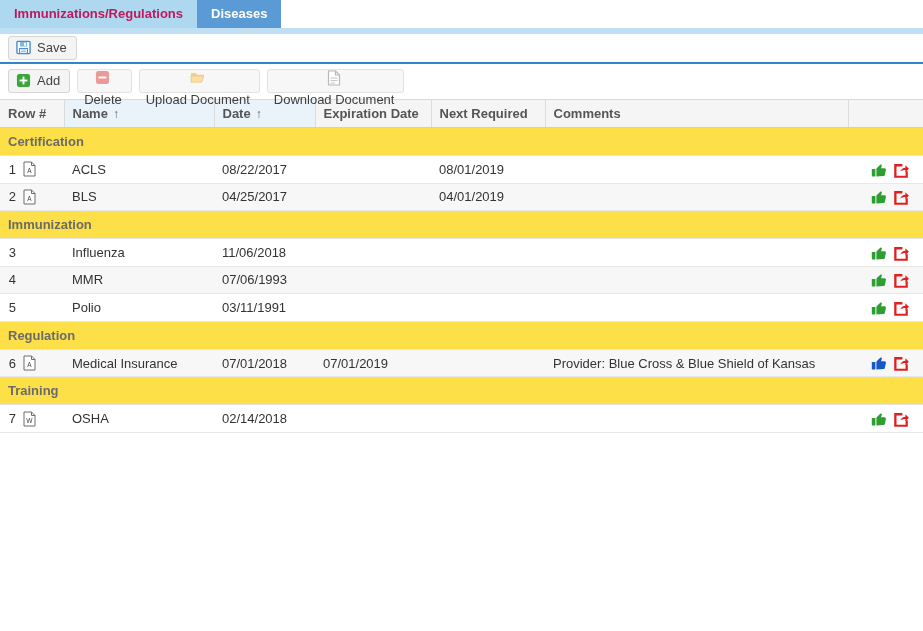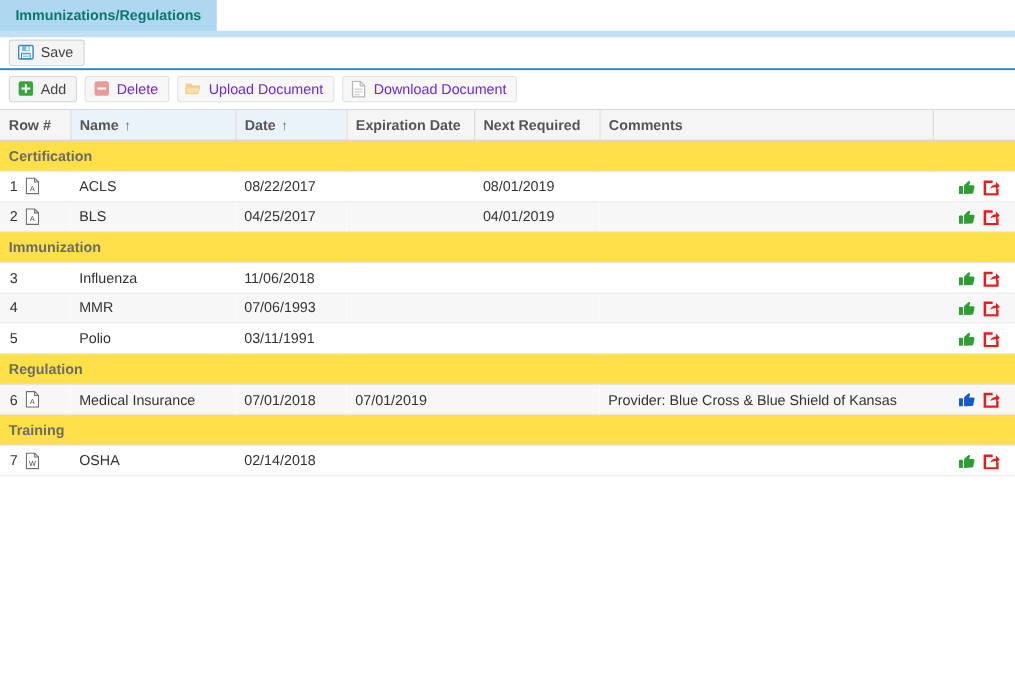--- a/index.html
+++ b/index.html
@@ -37,21 +37,21 @@
     height: 28px;
     line-height: 28px;
     padding: 0 14px;
     font-size: 13px;
     font-weight: bold;
     white-space: nowrap;
     box-sizing: border-box;
   }
   .tab-inactive {
     background: #aed8ef;
-    color: #0f766e;
+    color: #be185d;
   }
   .tab-active {
     background: #5b9bd5;
     color: #ffffff;
   }
   .tabstrip-filler {
     position: relative;
     flex: 1;
     height: 28px;
     background: #ffffff;
@@ -95,24 +95,25 @@
     border: 1px solid #d5d5d5;
     border-radius: 3px;
     font-size: 13px;
     color: #444444;
     white-space: nowrap;
     box-sizing: border-box;
     cursor: pointer;
     user-select: none;
   }
   .btn.disabled {
-    color: #6d28d9;
+    color: #404040;
     background: #f7f7f7;
     border-color: #e2e2e2;
     cursor: default;
+    flex-direction: column;
   }
   .btn .icn {
     display: inline-flex;
     align-items: center;
     justify-content: center;
     width: 16px;
     height: 16px;
     flex: 0 0 16px;
   }
 
@@ -217,20 +218,23 @@
   }
 </style>
 </head>
 <body>
 
 <div class="tabstrip">
   <div class="tabstrip-bg"></div>
   <div class="tab tab-inactive">
     <span>Immunizations/Regulations</span>
   </div>
+  <div class="tab tab-active">
+    <span>Diseases</span>
+  </div>
   <div class="tabstrip-filler"></div>
 </div>
 <div class="tabstrip-underline"></div>
 
 <div class="toolbar toolbar-save">
   <div class="btn">
     <span class="icn">
       <svg width="15" height="15" viewBox="0 0 16 16">
         <rect x="1" y="1.5" width="14" height="13" rx="1.2" fill="#ffffff" stroke="#3b87c8" stroke-width="1.4"></rect>
         <rect x="4.2" y="2" width="7.6" height="5" fill="#7fb8e0"></rect>

